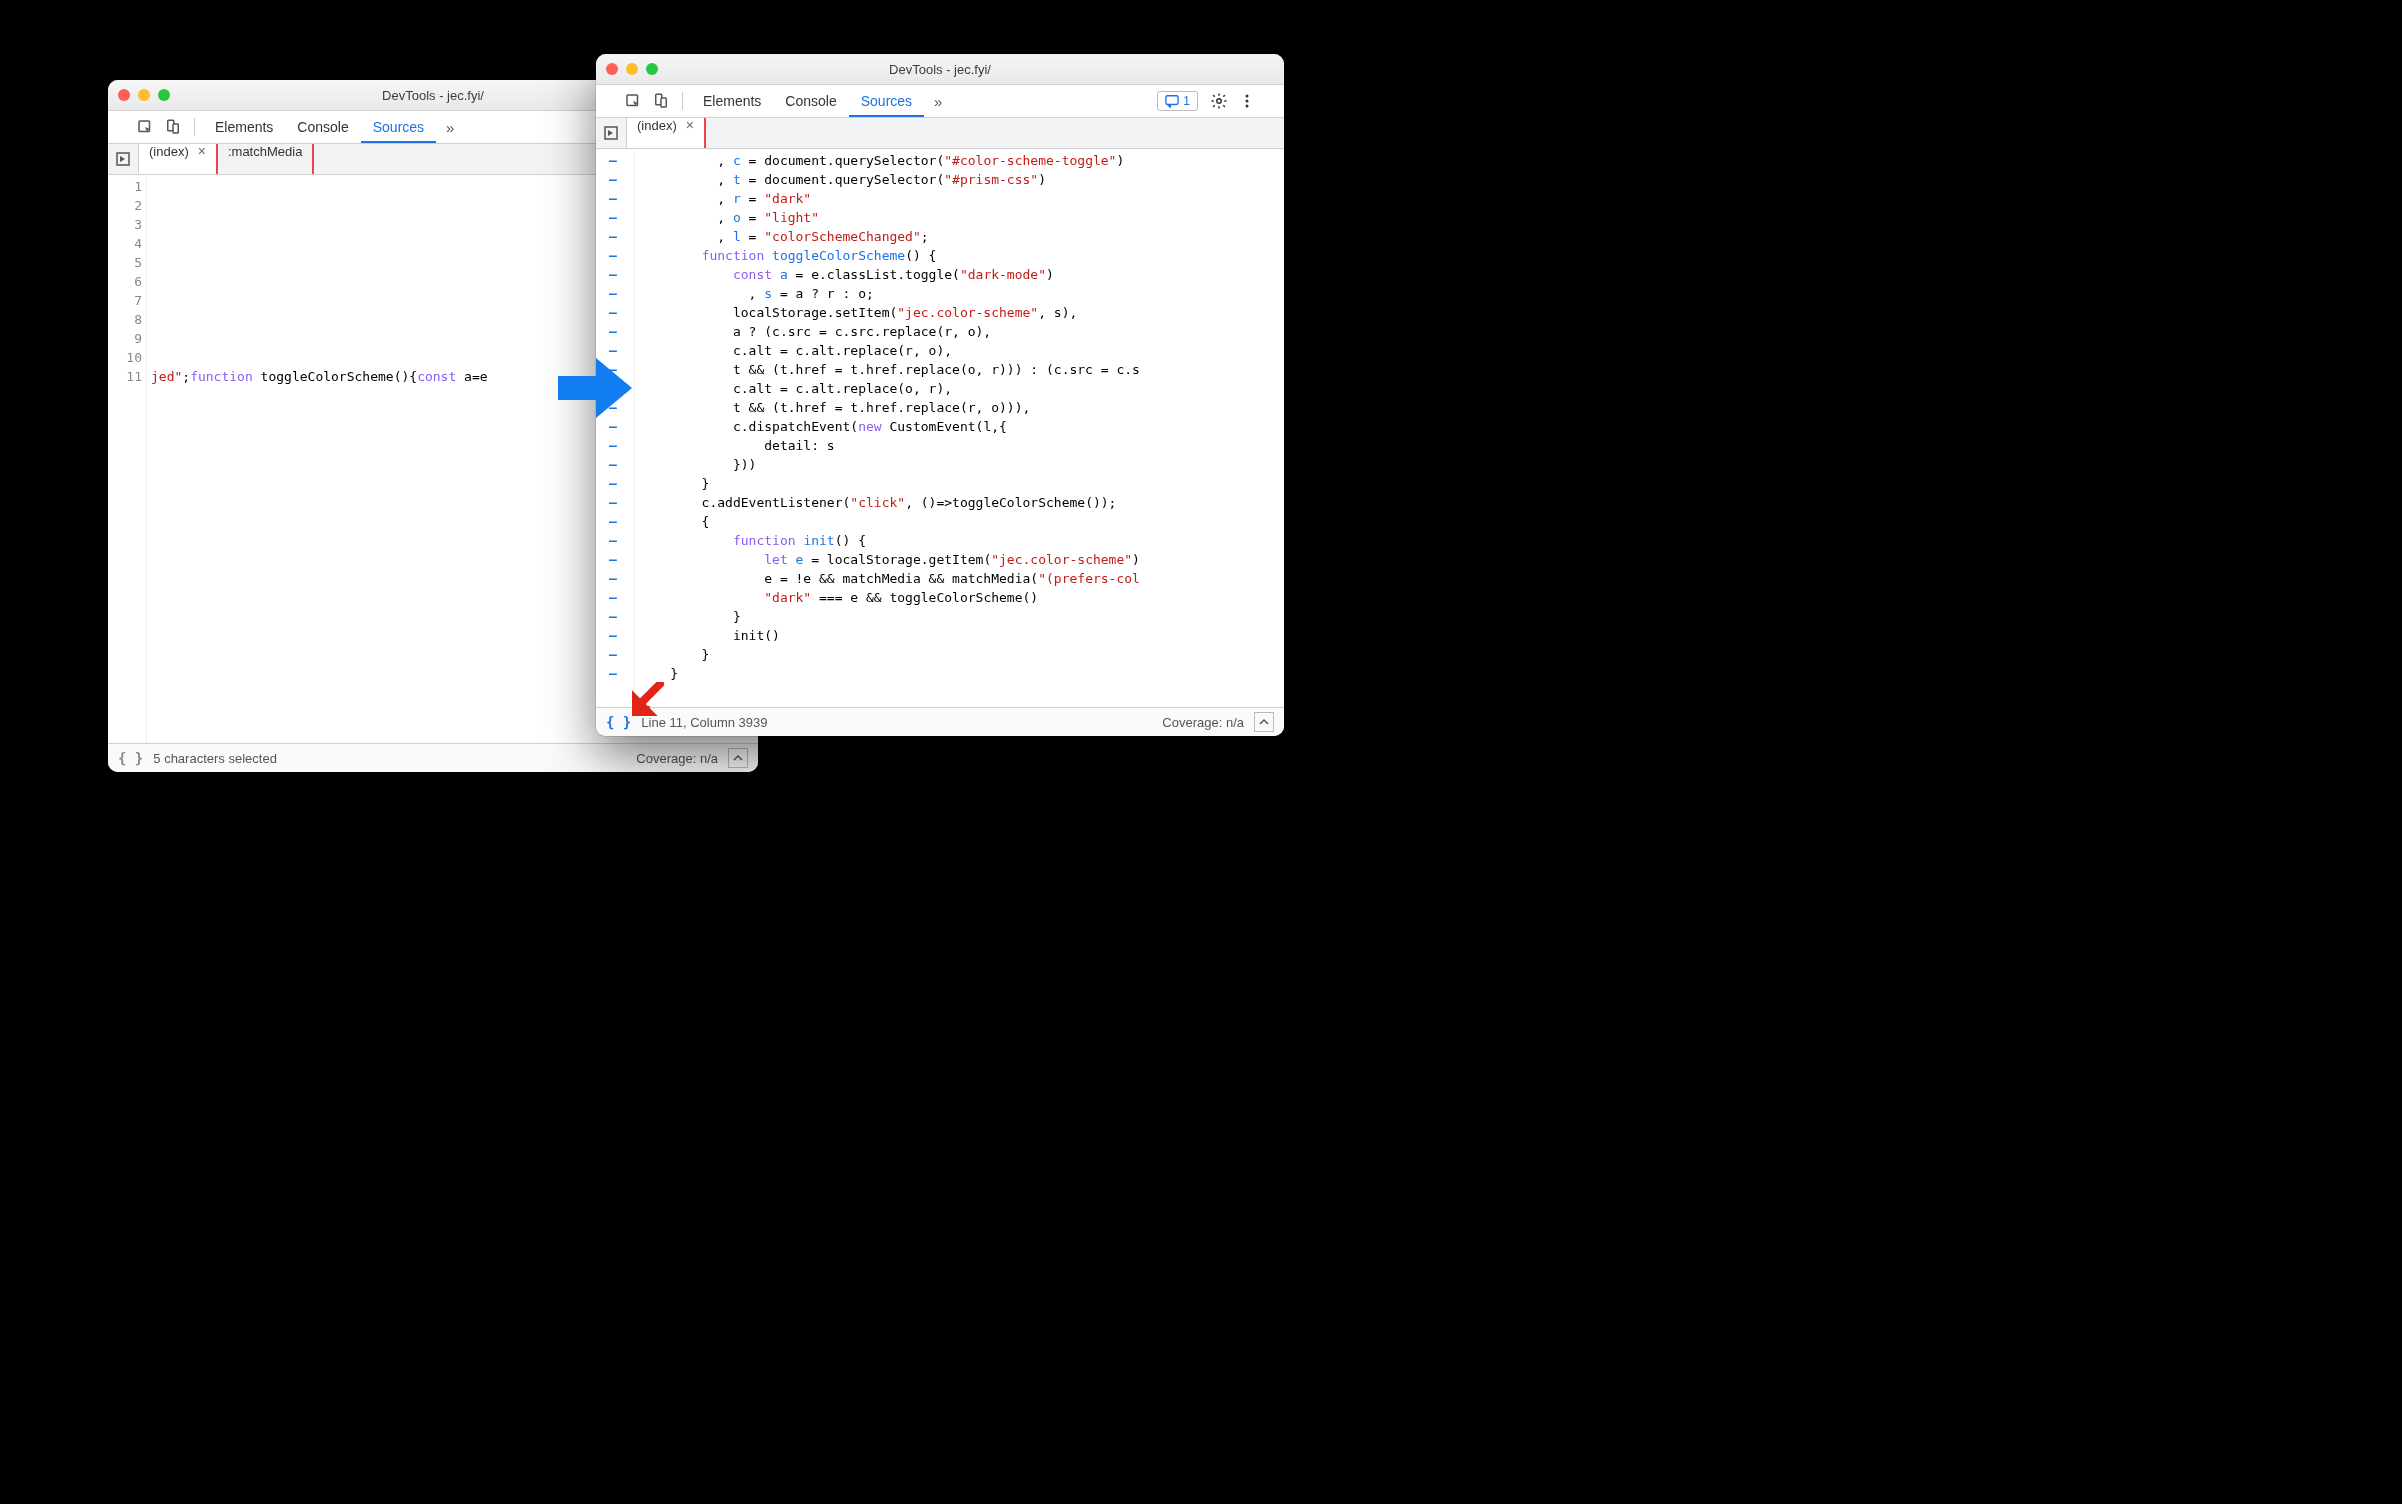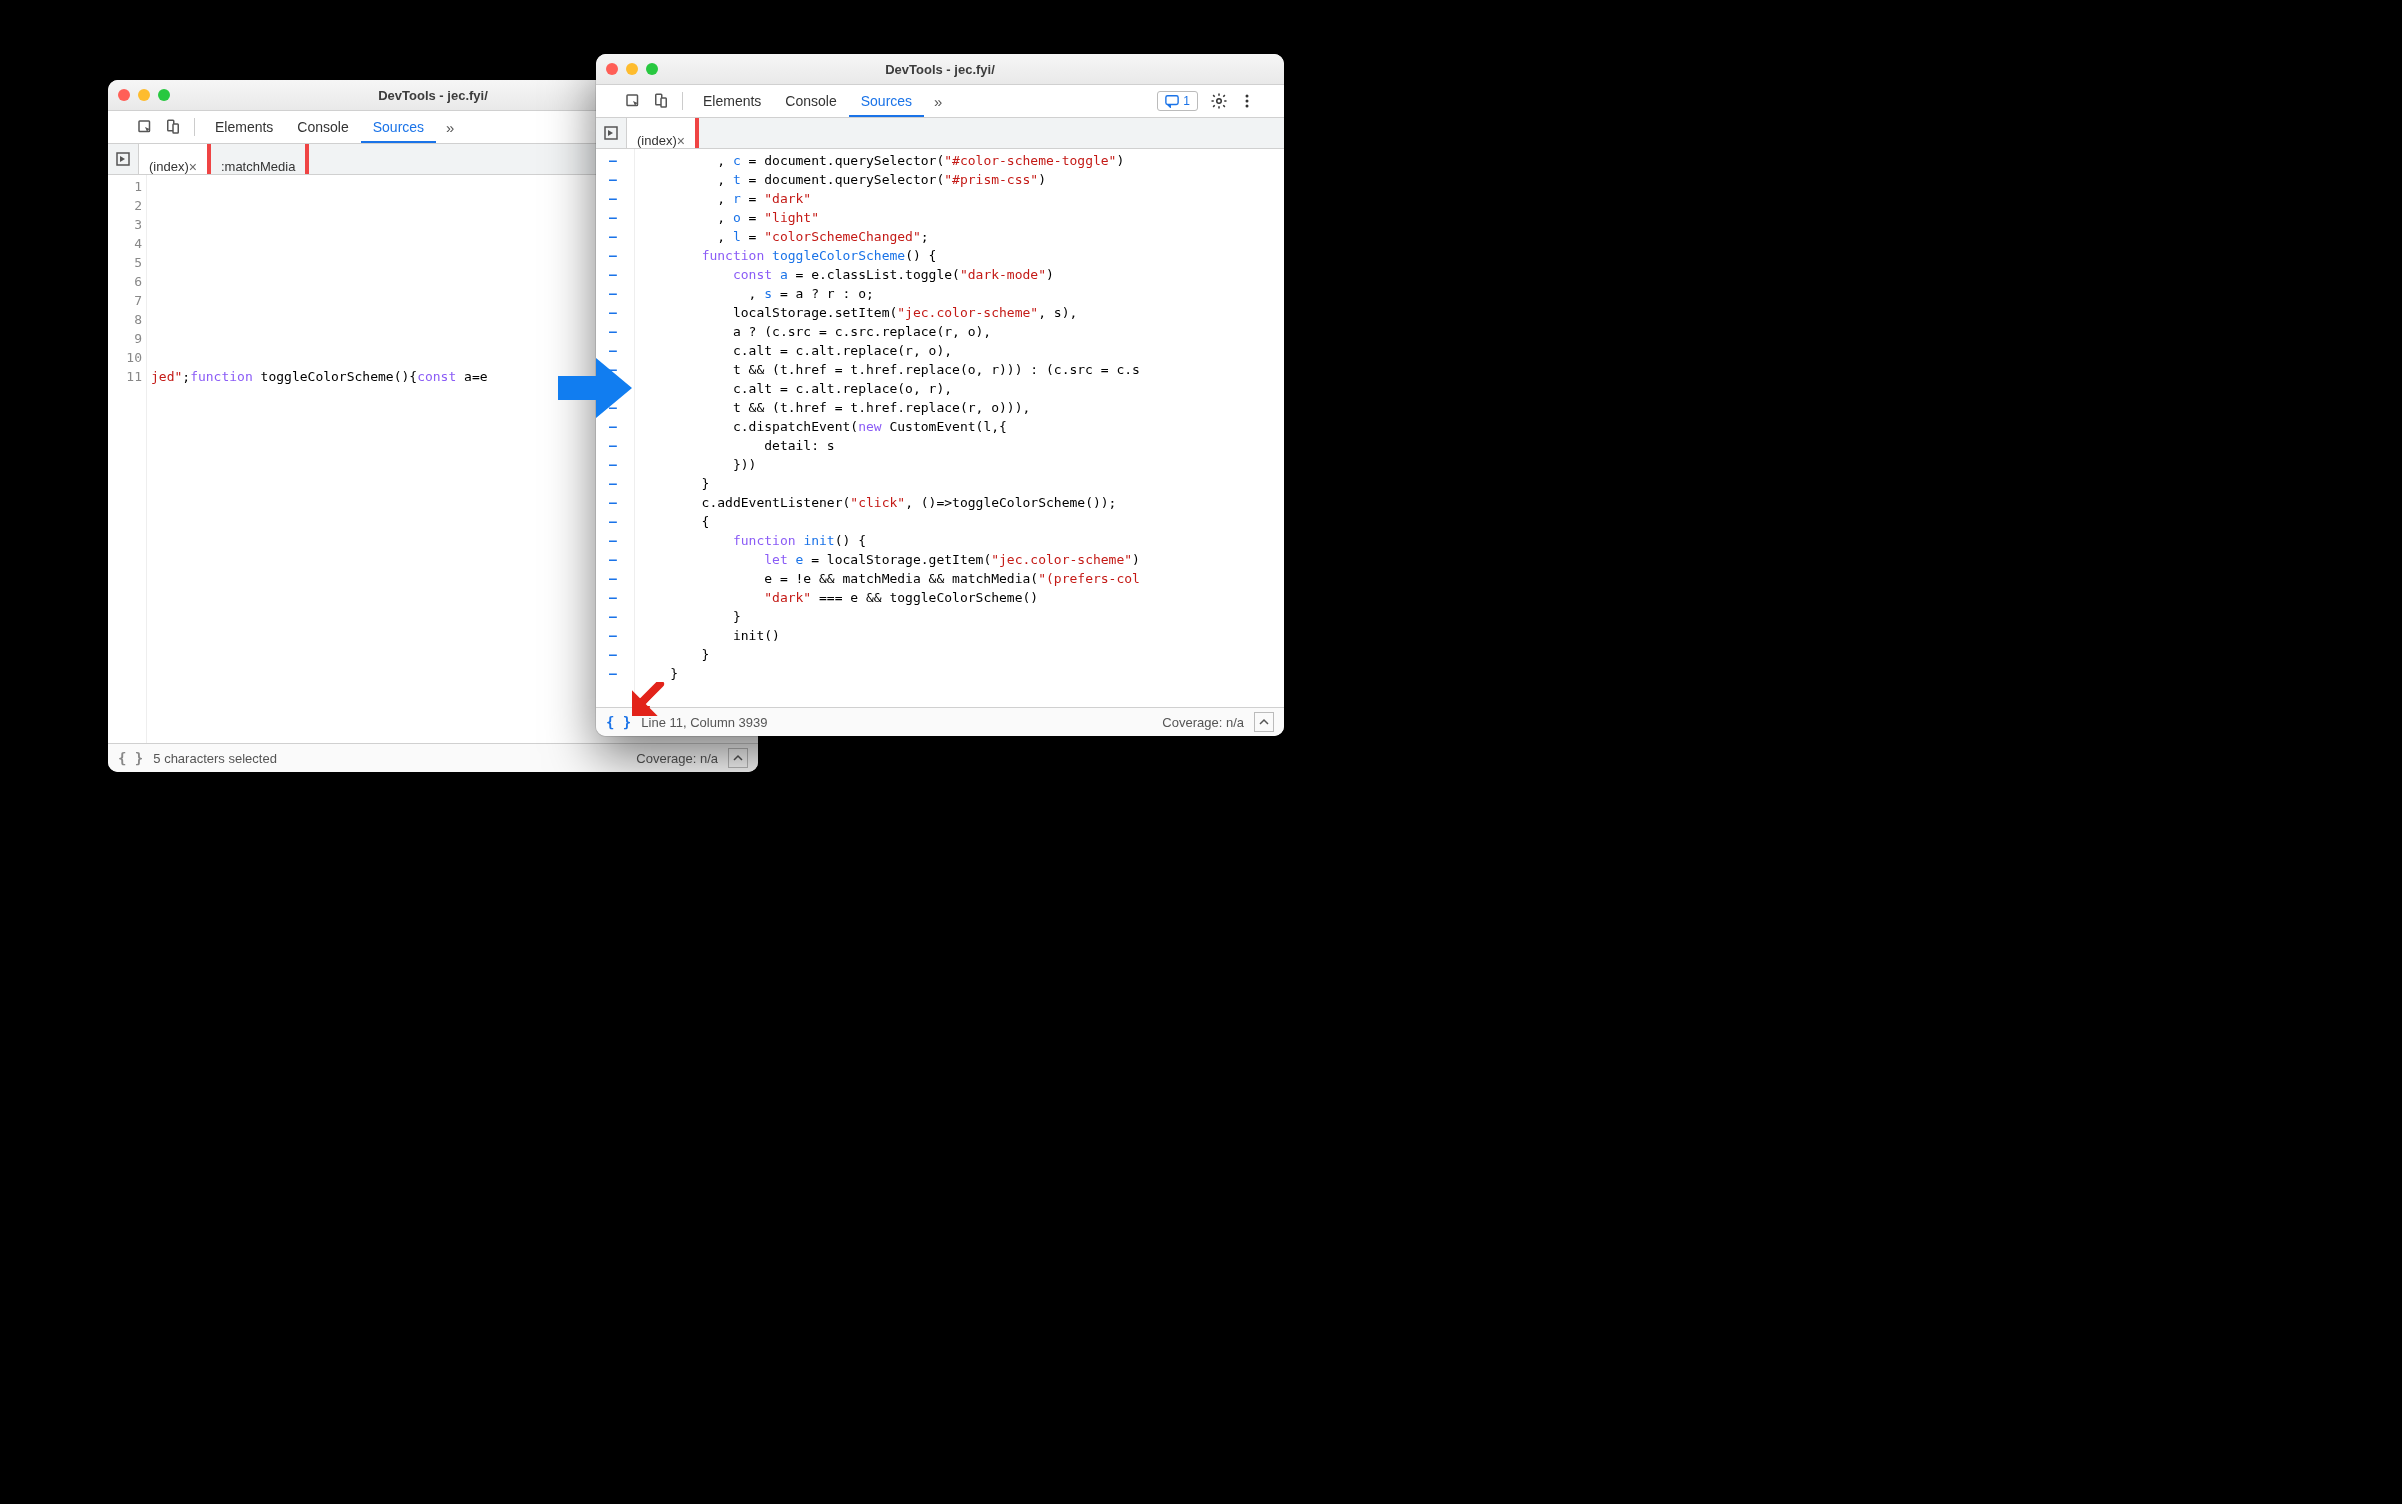--- a/index.html
+++ b/index.html
@@ -40,21 +40,21 @@
     display: inline-block;
   }
   .tl-close { background: #ff5f57; }
   .tl-min   { background: #febc2e; }
   .tl-zoom  { background: #28c840; }
   .win-title {
     position: absolute;
     left: 0; right: 0;
     text-align: center;
     font-size: 13px;
-    font-weight: 700;
+    font-weight: 400;
     color: #3c3c3c;
     pointer-events: none;
   }
   .toolbar {
     height: 32px;
     display: flex;
     align-items: center;
     padding: 0 24px;
     border-bottom: 1px solid #d0d0d0;
     flex-shrink: 0;
@@ -126,24 +126,24 @@
   .nav-icon {
     width: 30px;
     display: flex;
     align-items: center;
     justify-content: center;
     border-right: 1px solid #d0d0d0;
     color: #555;
   }
   .file-tab {
     display: flex;
-    align-items: flex-end;
-    gap: 0;
+    align-items: flex-start;
+    gap: 9px;
     padding: 0 10px;
-    border-right: 4px solid #ef4444;
+    border-right: 2px solid #ef4444;
     font-size: 13px;
     color: #333;
     background: #fff;
   }
   .file-tab.inactive { background: #f1f3f4; }
   .file-tab .close {
     color: #666;
     font-size: 14px;
     line-height: 1;
   }

